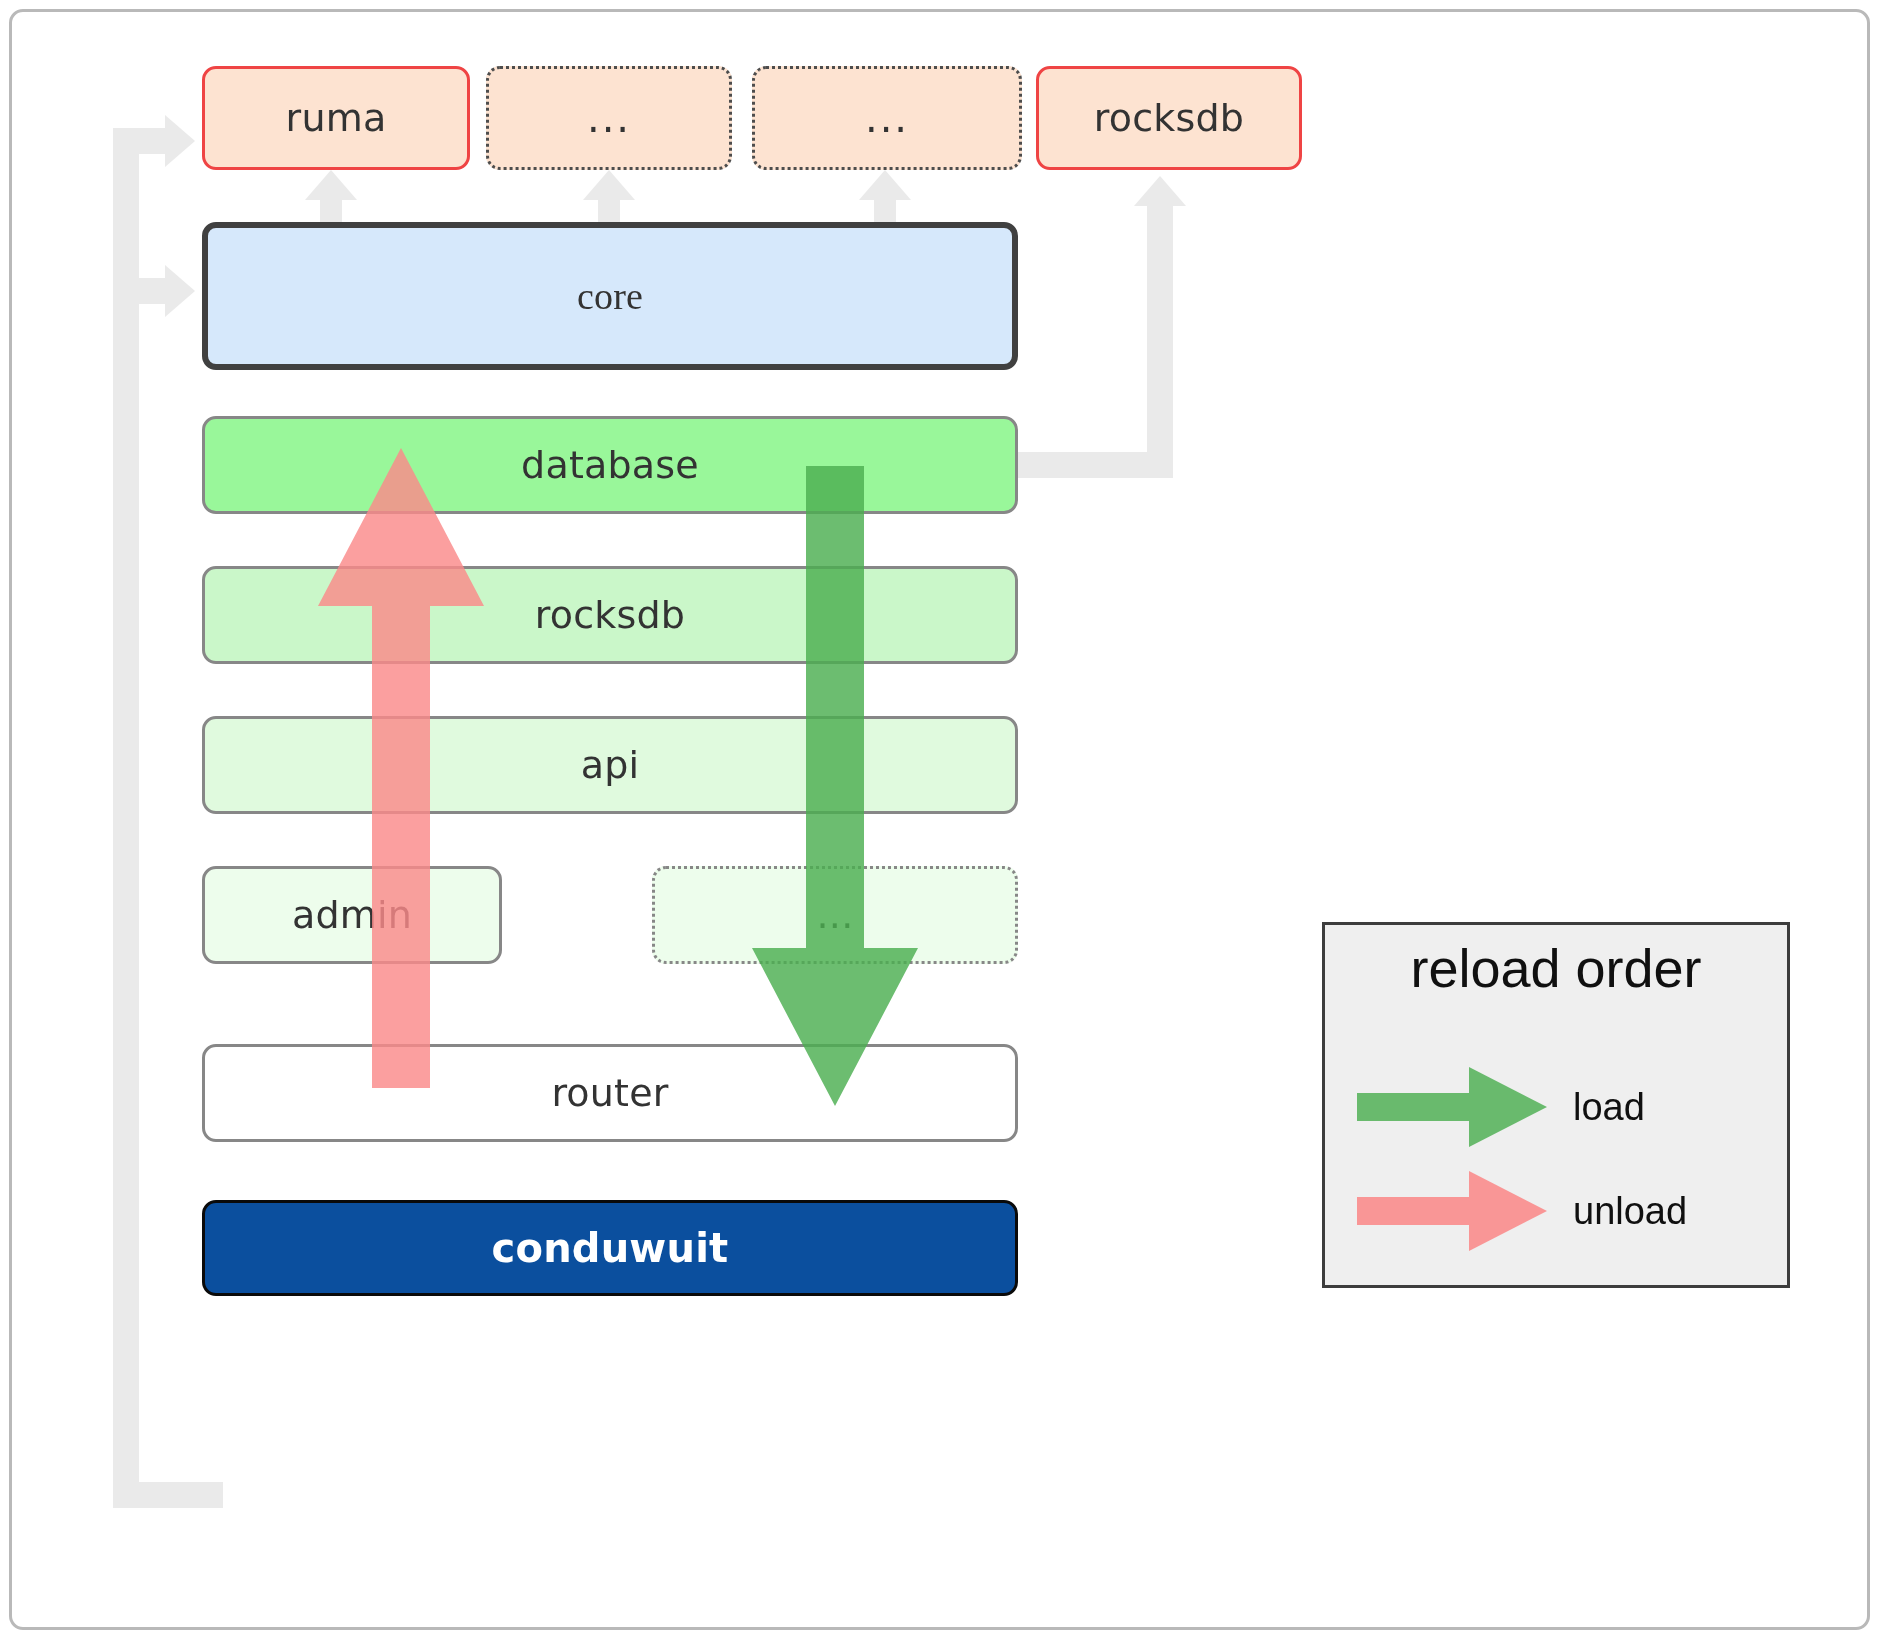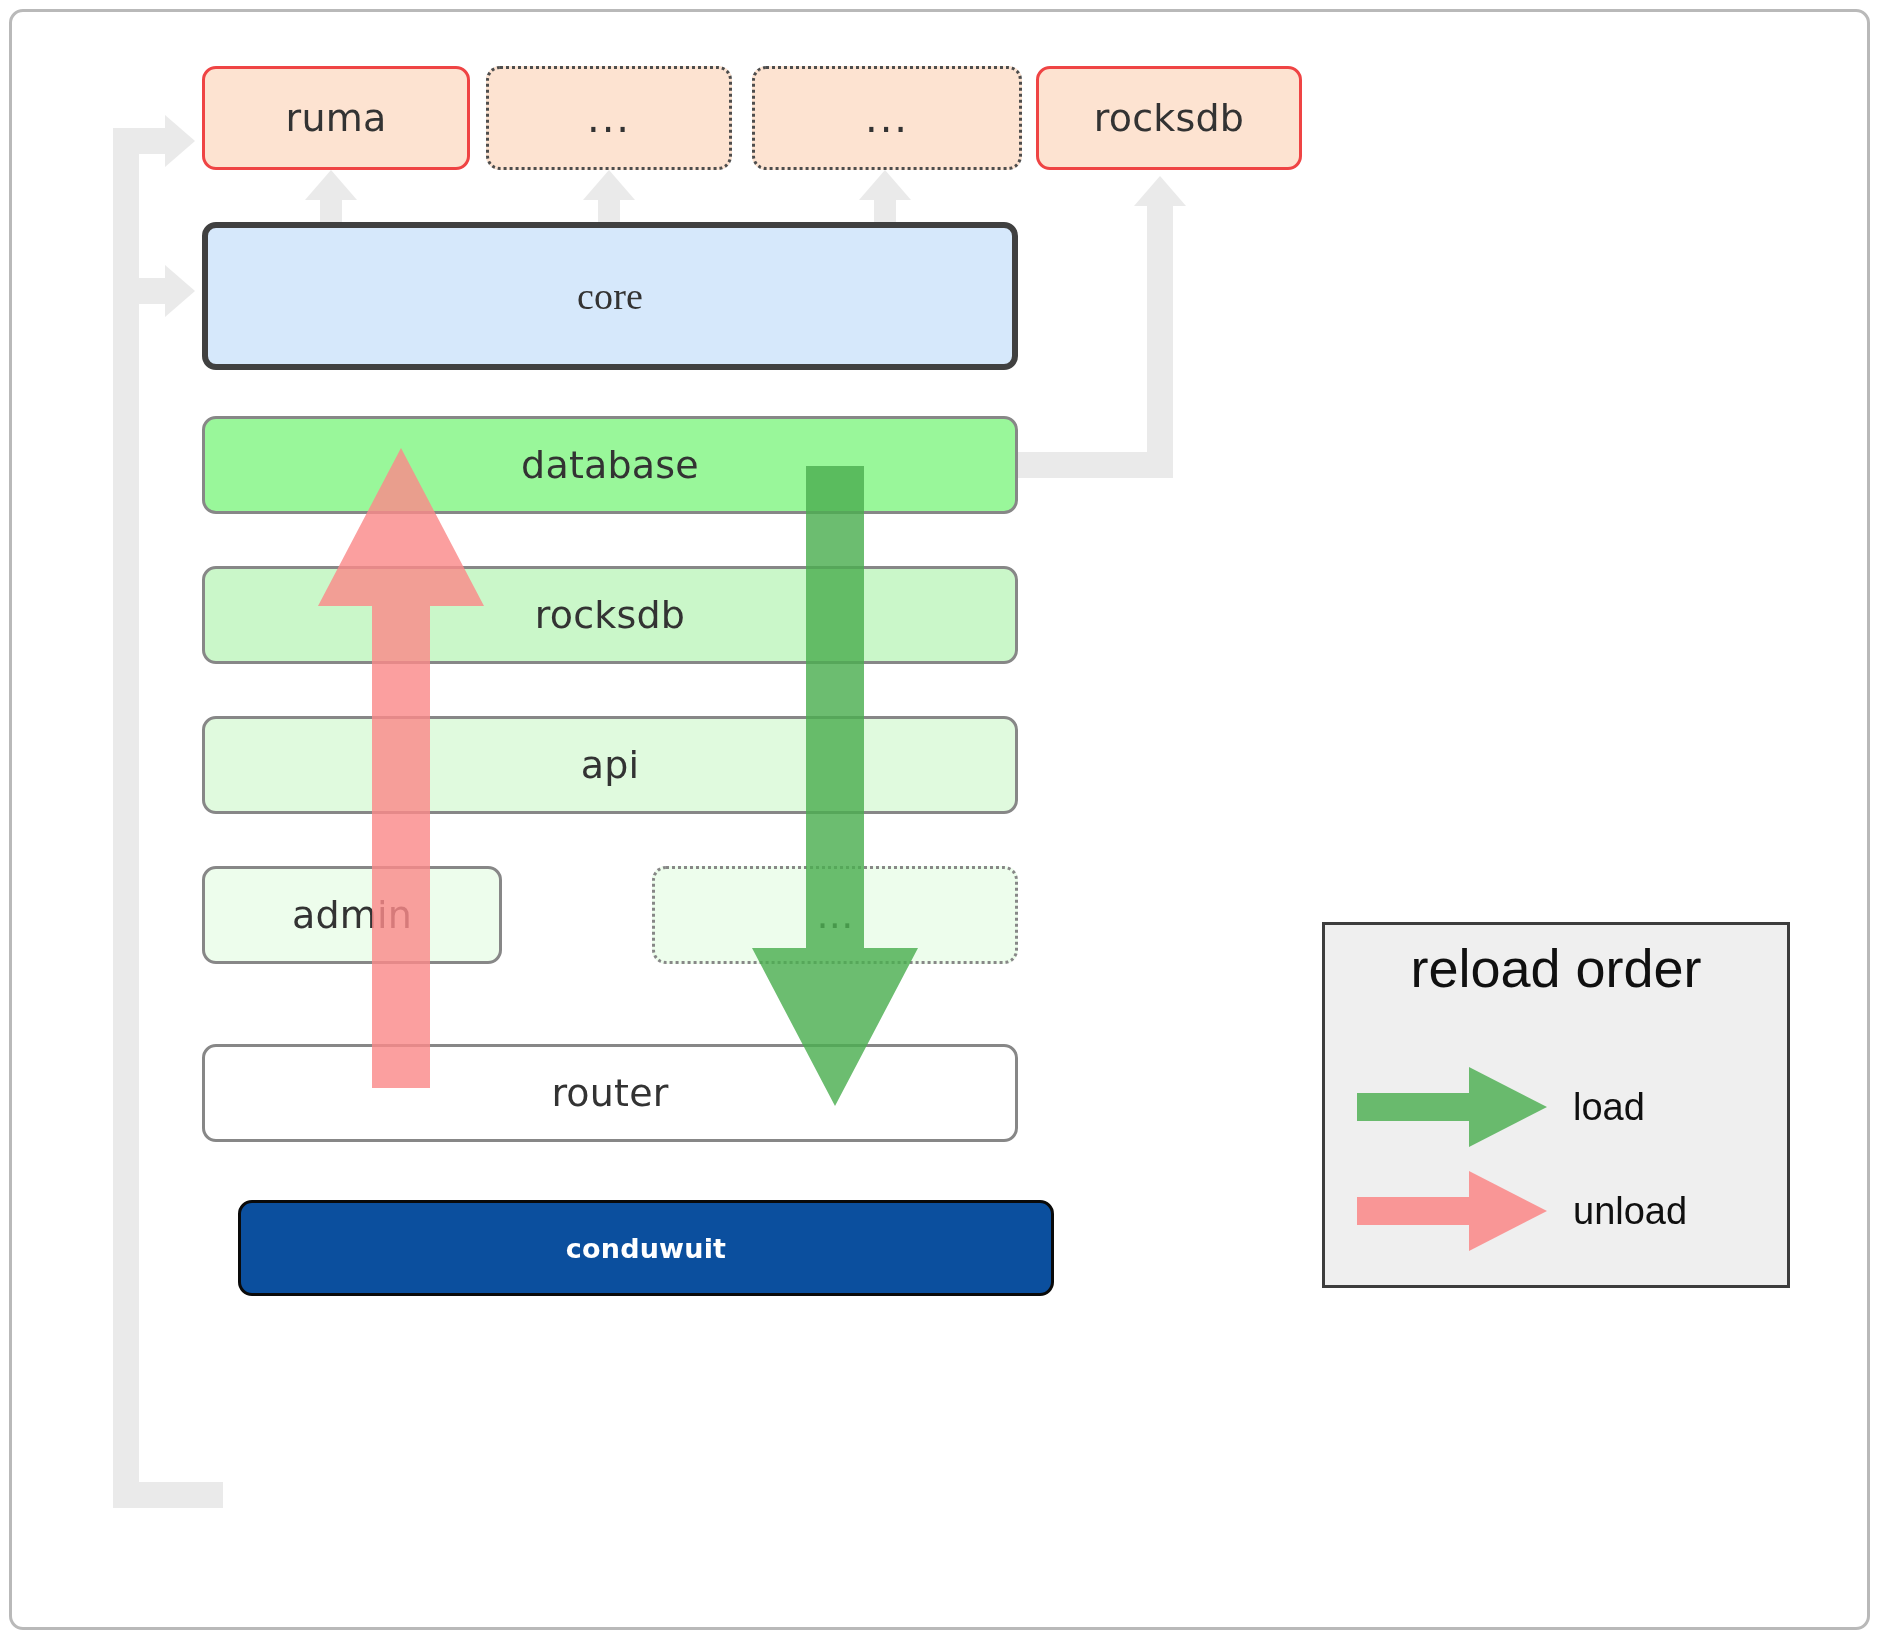--- a/index.html
+++ b/index.html
@@ -23,21 +23,21 @@
   .dep .dots{font-size:40px;letter-spacing:2px;}
 
   
   .core{background:#d6e8fb;border:6px solid #404040;font-size:38px;font-family:Liberation Serif, serif;}
 
   
   .crate{border:3px solid #878787;font-size:38px;}
   .crate.dotted{border:3px dotted #878787;}
 
   
-  .root{background:#0b4f9e;border:3px solid #0a0a0a;color:#ffffff;font-size:27px;font-weight:bold;margin-left:36px;}
+  .root{background:#0b4f9e;border:3px solid #0a0a0a;color:#ffffff;font-size:40px;font-weight:bold;}
 
   
   .gconn{position:absolute;background:#eaeaea;}
   .gtip-right{
     position:absolute;width:0;height:0;
     border-top:26px solid transparent;border-bottom:26px solid transparent;
     border-left:30px solid #eaeaea;
   }
   .gtip-up{
     position:absolute;width:0;height:0;

